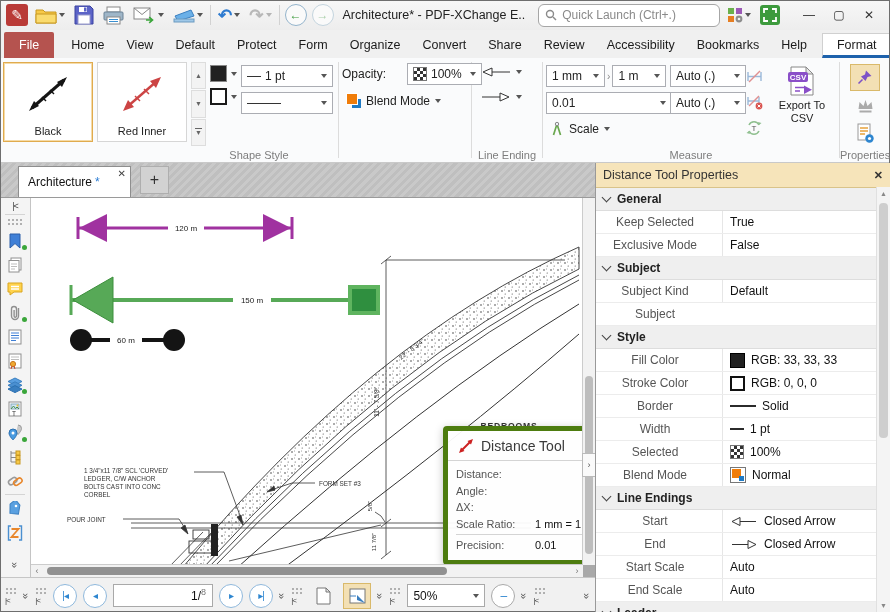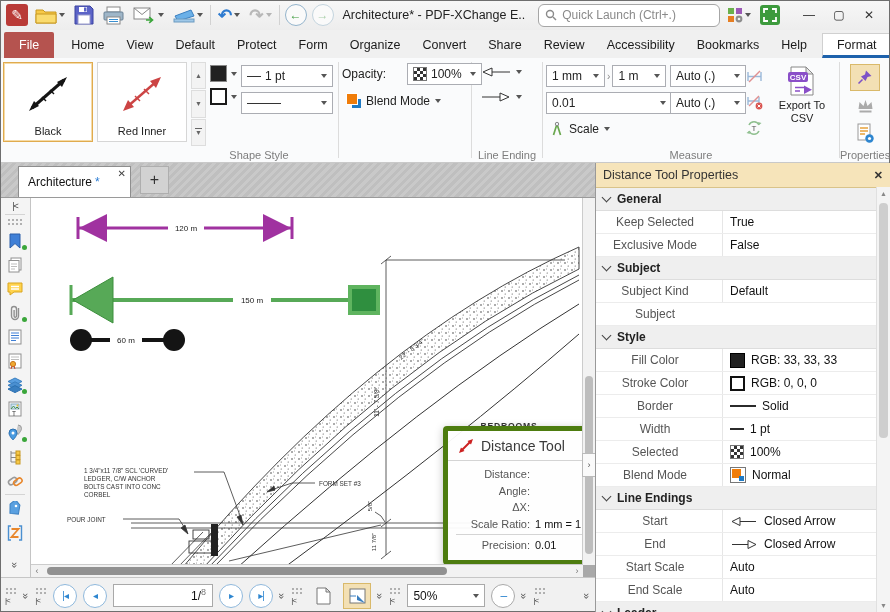--- a/index.html
+++ b/index.html
@@ -80,21 +80,21 @@
   .vthumb{position:absolute;left:2px;top:178px;width:8px;height:178px;border-radius:4px;background:#bdbdbd;}
   .vsplit{position:absolute;left:-1px;top:255px;width:12px;height:22px;background:#fafafa;border:1px solid #bbb;display:flex;align-items:center;justify-content:center;font-size:9px;color:#555;}
   .hscroll{position:absolute;left:0;right:12px;bottom:0;height:12px;background:#f2f2f2;border-top:1px solid #ccc;display:flex;align-items:center;}
   .hthumb{position:absolute;left:16px;top:2px;width:400px;height:8px;border-radius:4px;background:#919191;}
   .harr{width:12px;text-align:center;font-size:9px;color:#777;}
   
   .tip{position:absolute;left:376px;top:228px;width:166px;background:rgba(254,254,254,.95);border:5px solid #4d7c0f;border-radius:4px;box-shadow:0 2px 8px rgba(0,0,0,.25);font-size:11px;color:#222;margin-left:36px;}
   .tiphead{display:flex;align-items:center;gap:7px;padding:7px 10px 6px;border-bottom:1px solid #d4d4d4;font-size:14px;color:#3a3a3a;}
   .tiprows{padding:5px 8px 6px;}
   .tiprow{display:flex;line-height:16.5px;}
-  .tiprow .tl{width:74px;text-align:right;color:#555;padding-right:5px;}
+  .tiprow .tl{width:74px;text-align:left;color:#555;padding-right:5px;}
   .tiprow .tv{color:#111;}
   .tiprow.sep2{border-top:1px solid #d4d4d4;margin-top:2px;padding-top:2px;}
   
   .status{height:35px;background:#f1f1f1;border-top:1px solid #c6c6c6;display:flex;align-items:center;gap:6px;padding:0 5px;}
   .scirc{width:22px;height:22px;border-radius:50%;border:1px solid #8fb8dc;background:#fff;color:#2e86d0;font-size:10px;display:flex;align-items:center;justify-content:center;letter-spacing:-1px;}
   .pagefield{width:86px;height:21px;border:1px solid #a9a9a9;background:#fff;display:flex;align-items:center;justify-content:flex-end;padding:0 6px;font-size:12px;color:#111;}
   .pagefield .tot{font-size:9px;color:#777;align-self:flex-start;margin-top:2px;}
   .gripv{display:flex;flex-direction:column;align-items:flex-start;gap:1px;}
   .gripv .collapse{font-size:8px;}
   .zoomcombo{width:66px;height:21px;border:1px solid #a9a9a9;background:#fff;display:flex;align-items:center;padding:0 5px;font-size:12px;color:#111;gap:4px;}

